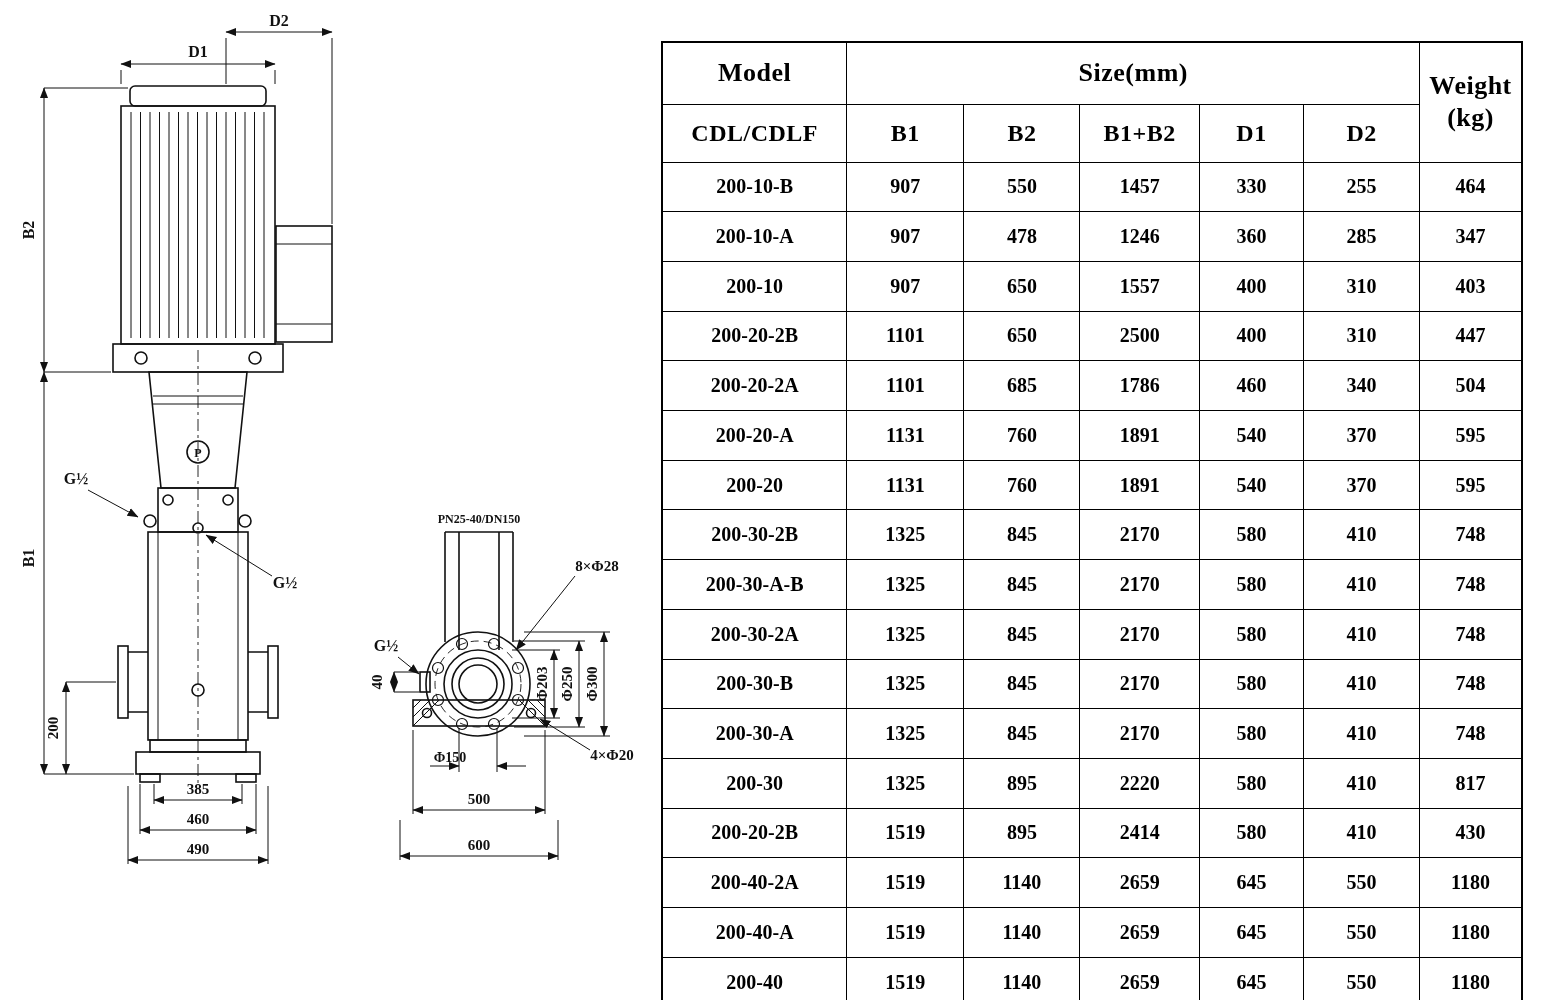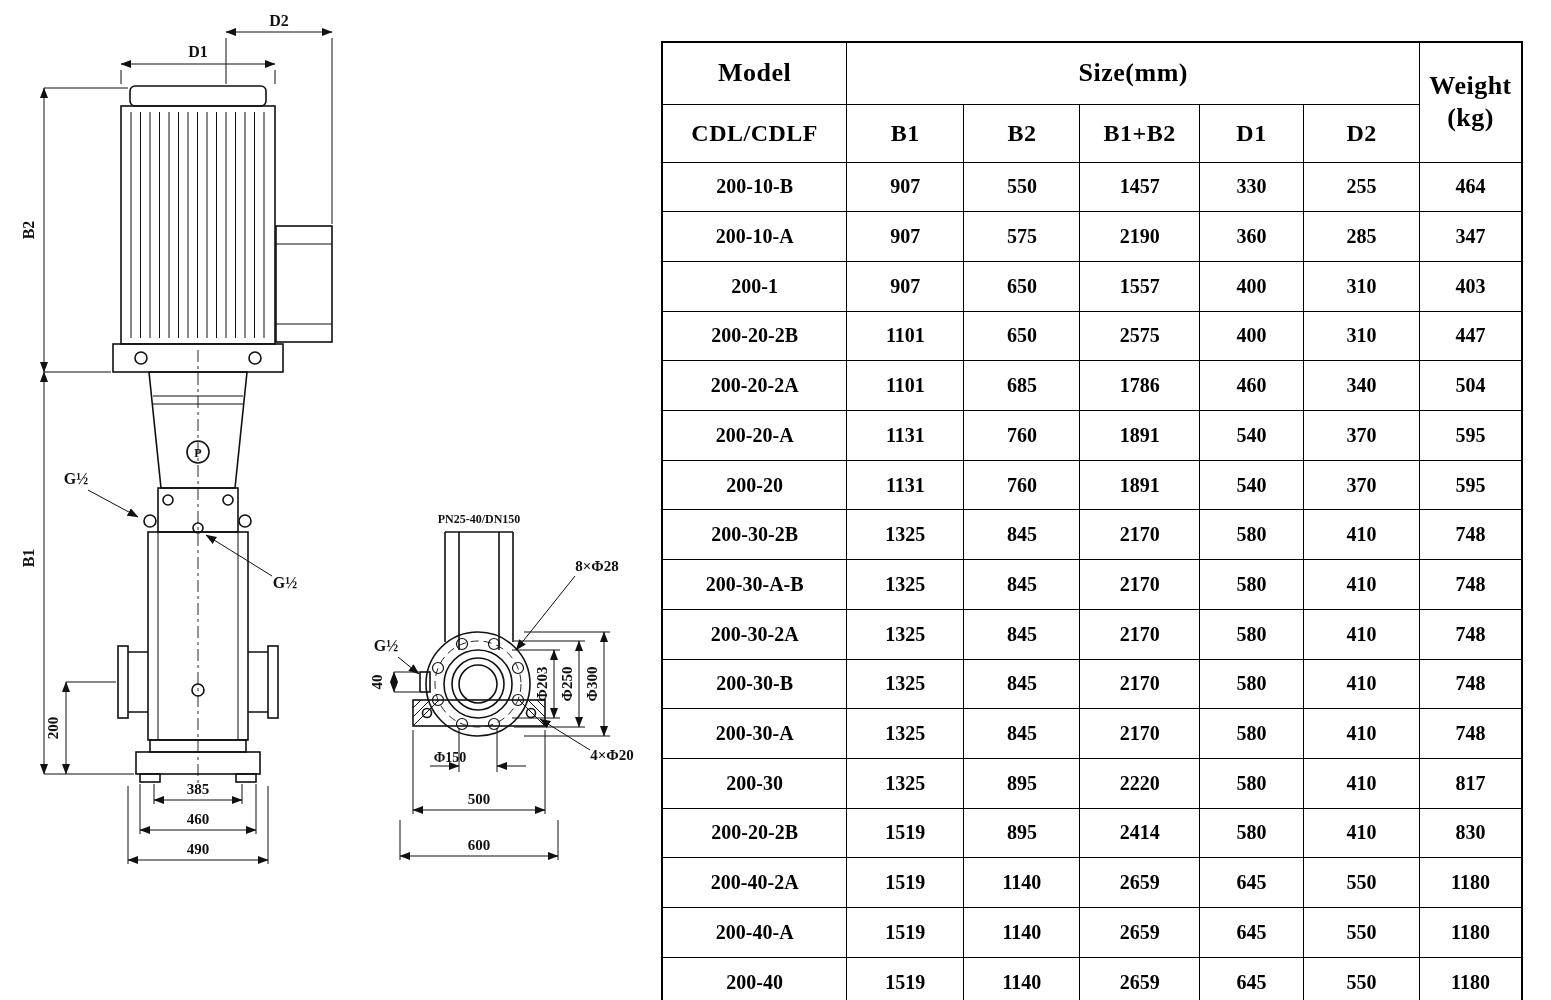--- a/index.html
+++ b/index.html
@@ -199,40 +199,40 @@
           <td>907</td>
           <td>550</td>
           <td>1457</td>
           <td>330</td>
           <td>255</td>
           <td>464</td>
         </tr>
         <tr>
           <td>200-10-A</td>
           <td>907</td>
-          <td>575</td>
-          <td>2190</td>
+          <td>478</td>
+          <td>1246</td>
           <td>360</td>
           <td>285</td>
           <td>347</td>
         </tr>
         <tr>
-          <td>200-1</td>
+          <td>200-10</td>
           <td>907</td>
           <td>650</td>
           <td>1557</td>
           <td>400</td>
           <td>310</td>
           <td>403</td>
         </tr>
         <tr>
           <td>200-20-2B</td>
           <td>1101</td>
           <td>650</td>
-          <td>2575</td>
+          <td>2500</td>
           <td>400</td>
           <td>310</td>
           <td>447</td>
         </tr>
         <tr>
           <td>200-20-2A</td>
           <td>1101</td>
           <td>685</td>
           <td>1786</td>
           <td>460</td>
@@ -311,21 +311,21 @@
           <td>410</td>
           <td>817</td>
         </tr>
         <tr>
           <td>200-20-2B</td>
           <td>1519</td>
           <td>895</td>
           <td>2414</td>
           <td>580</td>
           <td>410</td>
-          <td>830</td>
+          <td>430</td>
         </tr>
         <tr>
           <td>200-40-2A</td>
           <td>1519</td>
           <td>1140</td>
           <td>2659</td>
           <td>645</td>
           <td>550</td>
           <td>1180</td>
         </tr>

